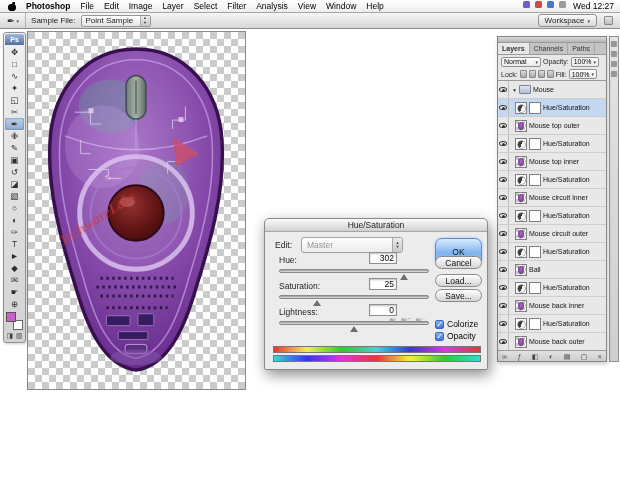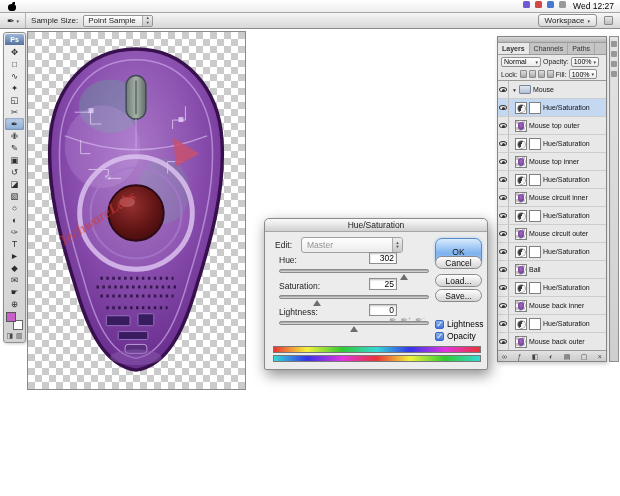--- a/index.html
+++ b/index.html
@@ -117,37 +117,50 @@
         border:1px solid #8f8f8f;z-index:25}
   .dock-ic{width:6px;height:6px;margin:4px auto 0;background:#989898;border-radius:1px}
 </style>
 </head>
 <body>
 
 <div id="screen">
 
   <div class="menubar">
     <span class="apple"></span>
+    <span class="menu-items">
+        <span class="menu-item">Photoshop</span>
+        <span class="menu-item">File</span>
+        <span class="menu-item">Edit</span>
+        <span class="menu-item">Image</span>
+        <span class="menu-item">Layer</span>
+        <span class="menu-item">Select</span>
+        <span class="menu-item">Filter</span>
+        <span class="menu-item">Analysis</span>
+        <span class="menu-item">View</span>
+        <span class="menu-item">Window</span>
+        <span class="menu-item">Help</span>
+      </span>
     <span class="menubar-right">
       <span style="display:flex;gap:5px">
           <span class="status-sq" style="background: rgb(111, 91, 214);"></span>
           <span class="status-sq" style="background: rgb(208, 72, 72);"></span>
           <span class="status-sq" style="background: rgb(72, 120, 208);"></span>
           <span class="status-sq" style="background: rgb(154, 154, 154);"></span>
         </span>
       <span class="clock">Wed 12:27</span>
     </span>
   </div>
 
   <div class="optionsbar">
     <span class="tool-well">
       <span>✒</span>
       <span class="dd-arr">▾</span>
     </span>
-    <span>Sample Size:</span>
+    <span>Sample File:</span>
     <div class="dd">
       <span>Point Sample</span>
       <span class="stepper">
         <span>▲</span>
           <span>▼</span>
       </span>
     </div>
     <div class="ws-btn">
       <span>Workspace</span>
       <span class="dd-arr">▾</span>
@@ -334,21 +347,21 @@
     <div class="dlg-btn" style="top:70px">Save...</div>
 
     <div class="droppers" style="left:124px;top:96px">
       <span class="drp">✒</span>
       <span class="drp"><span>✒</span><i>+</i></span>
       <span class="drp"><span>✒</span><i>−</i></span>
     </div>
 
     <label class="cb" style="left:170px;top:100px">
       <span class="box">✓</span>
-      <span>Lightness</span>
+      <span>Colorize</span>
     </label>
     <label class="cb" style="left:170px;top:112px">
       <span class="box">✓</span>
       <span>Opacity</span>
     </label>
 
     <div class="spectrum top"></div>
     <div class="spectrum bottom"></div>
   </div>
 

